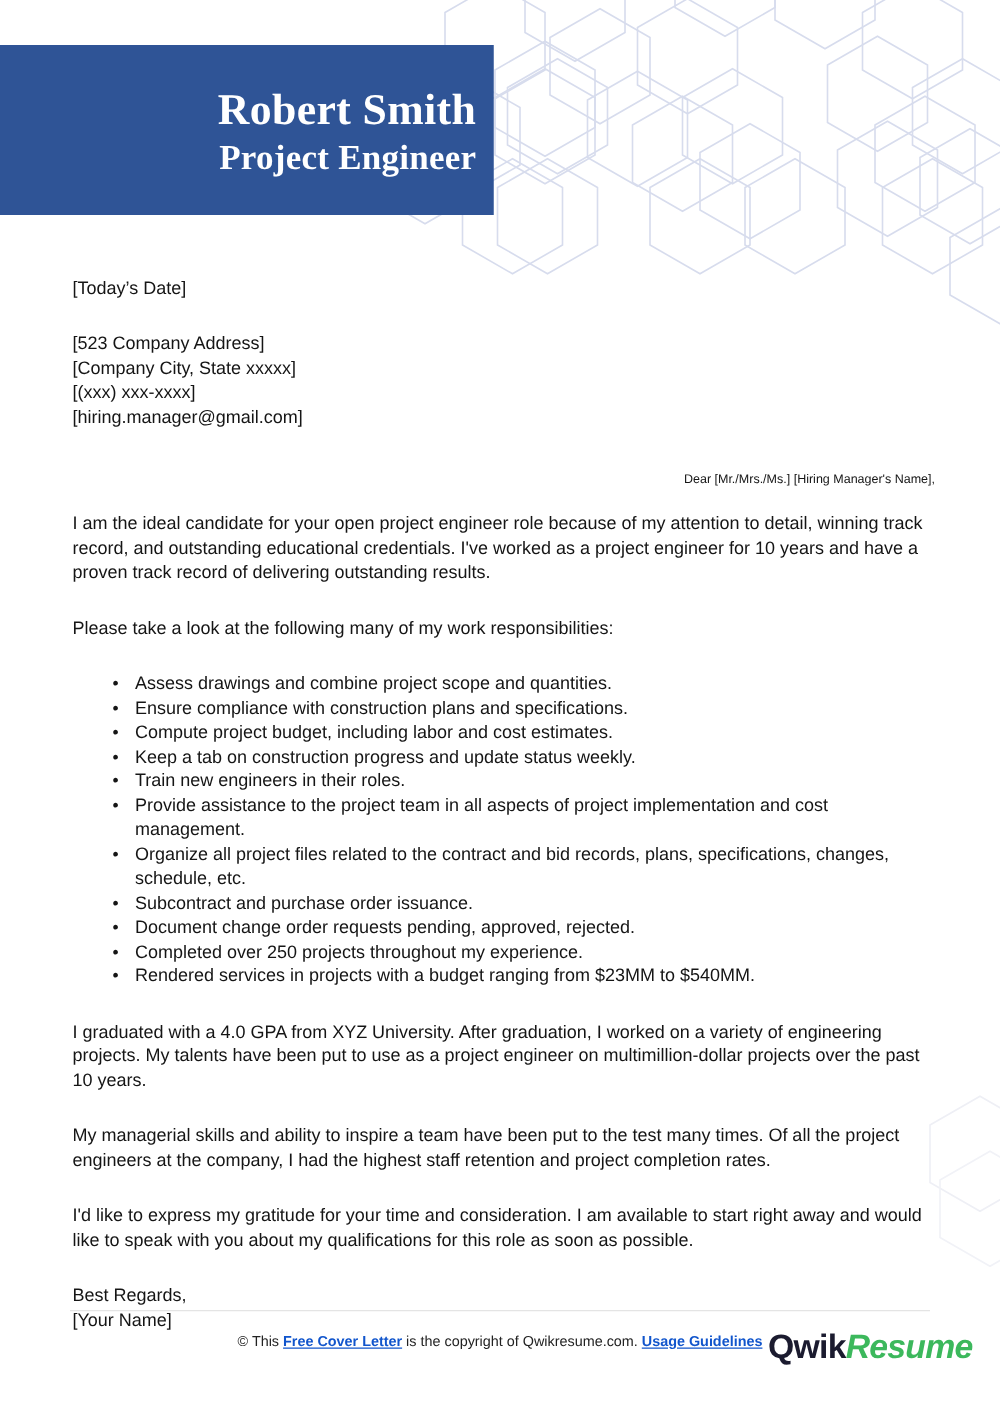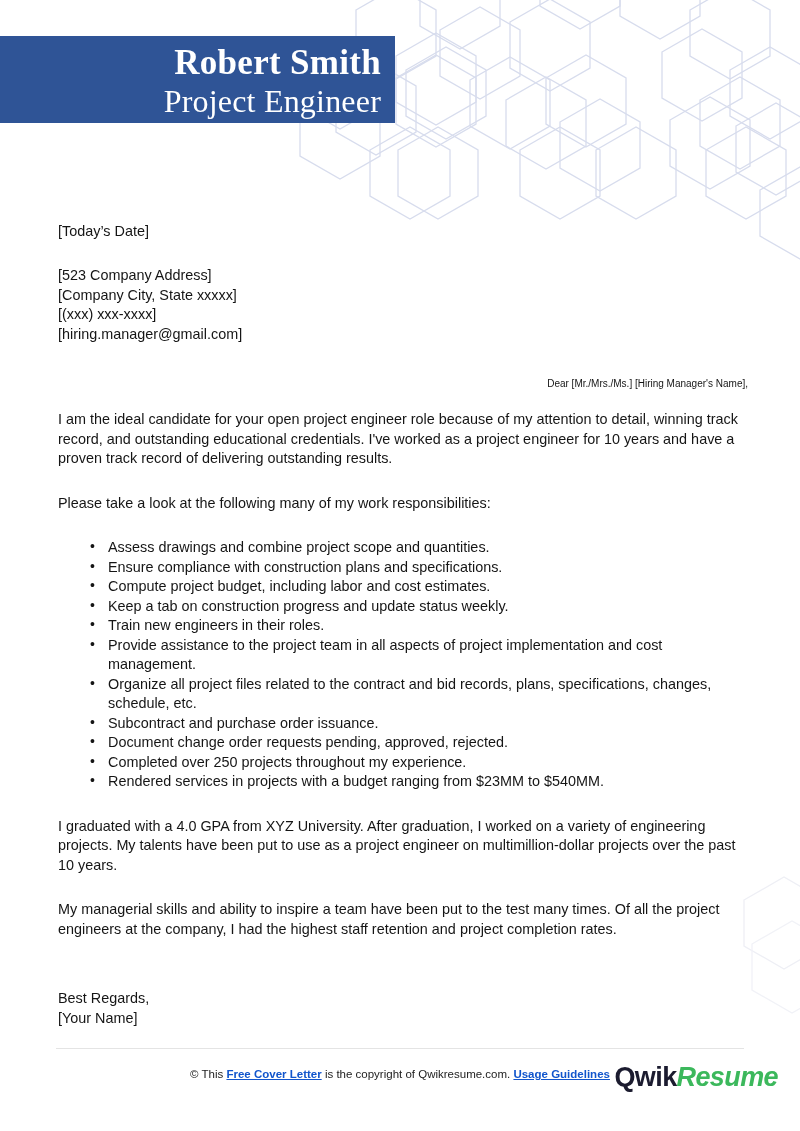--- a/index.html
+++ b/index.html
@@ -26,43 +26,43 @@
     pointer-events: none;
     z-index: 0;
   }
 
   
   #header-banner {
     position: absolute;
     left: 0;
     top: 36px;
     width: 395px;
-    height: 87px;
+    height: 136px;
     background: #2f5496;
     z-index: 2;
     box-sizing: border-box;
     padding-right: 14px;
     display: flex;
     flex-direction: column;
     justify-content: center;
     align-items: flex-end;
   }
   #candidate-name {
     font-family: "Liberation Serif", serif;
     font-weight: bold;
     font-size: 35px;
     line-height: 40px;
     color: #ffffff;
     letter-spacing: 0.3px;
     white-space: nowrap;
   }
   #candidate-title {
     font-family: "Liberation Serif", serif;
-    font-weight: normal;
-    font-size: 32px;
+    font-weight: bold;
+    font-size: 28px;
     line-height: 29px;
     color: #ffffff;
     letter-spacing: 0.2px;
     white-space: nowrap;
     margin-top: 4px;
   }
 
   
   #letter-body {
     position: absolute;
@@ -254,20 +254,21 @@
   <div class="gap-md"></div>
 
   <div class="para">I graduated with a 4.0 GPA from XYZ University. After graduation, I worked on a variety of engineering projects. My talents have been put to use as a project engineer on multimillion-dollar projects over the past 10 years.</div>
 
   <div class="gap-md"></div>
 
   <div class="para">My managerial skills and ability to inspire a team have been put to the test many times. Of all the project engineers at the company, I had the highest staff retention and project completion rates.</div>
 
   <div class="gap-md"></div>
 
+  <div class="para">I'd like to express my gratitude for your time and consideration. I am available to start right away and would like to speak with you about my qualifications for this role as soon as possible.</div>
 
   <div class="gap-md"></div>
 
   <div id="signature-block">
     <div>Best Regards,</div>
     <div>[Your Name]</div>
   </div>
 
 </div>
 

